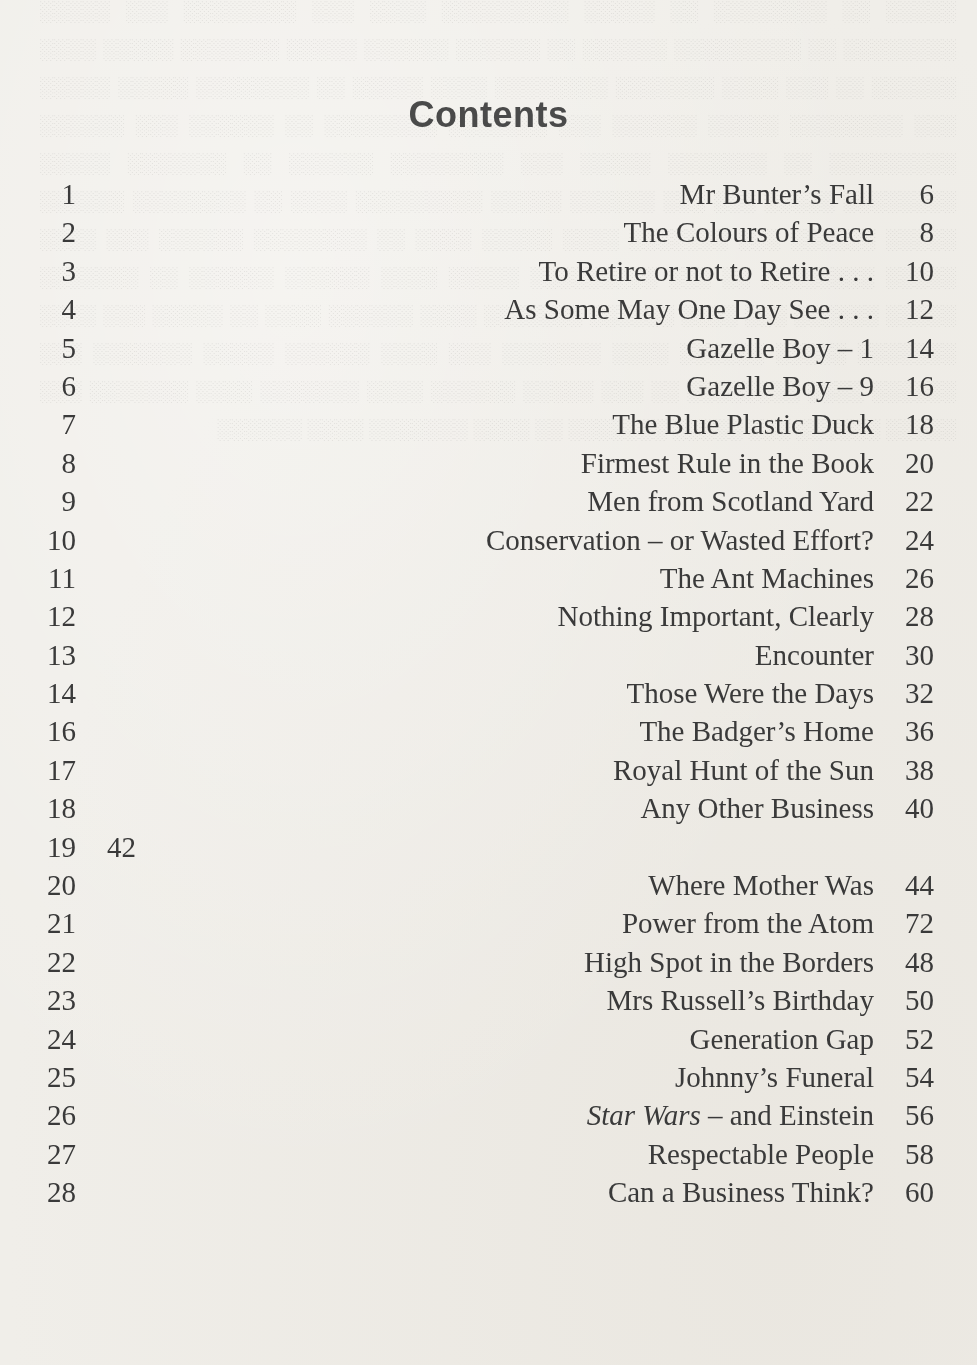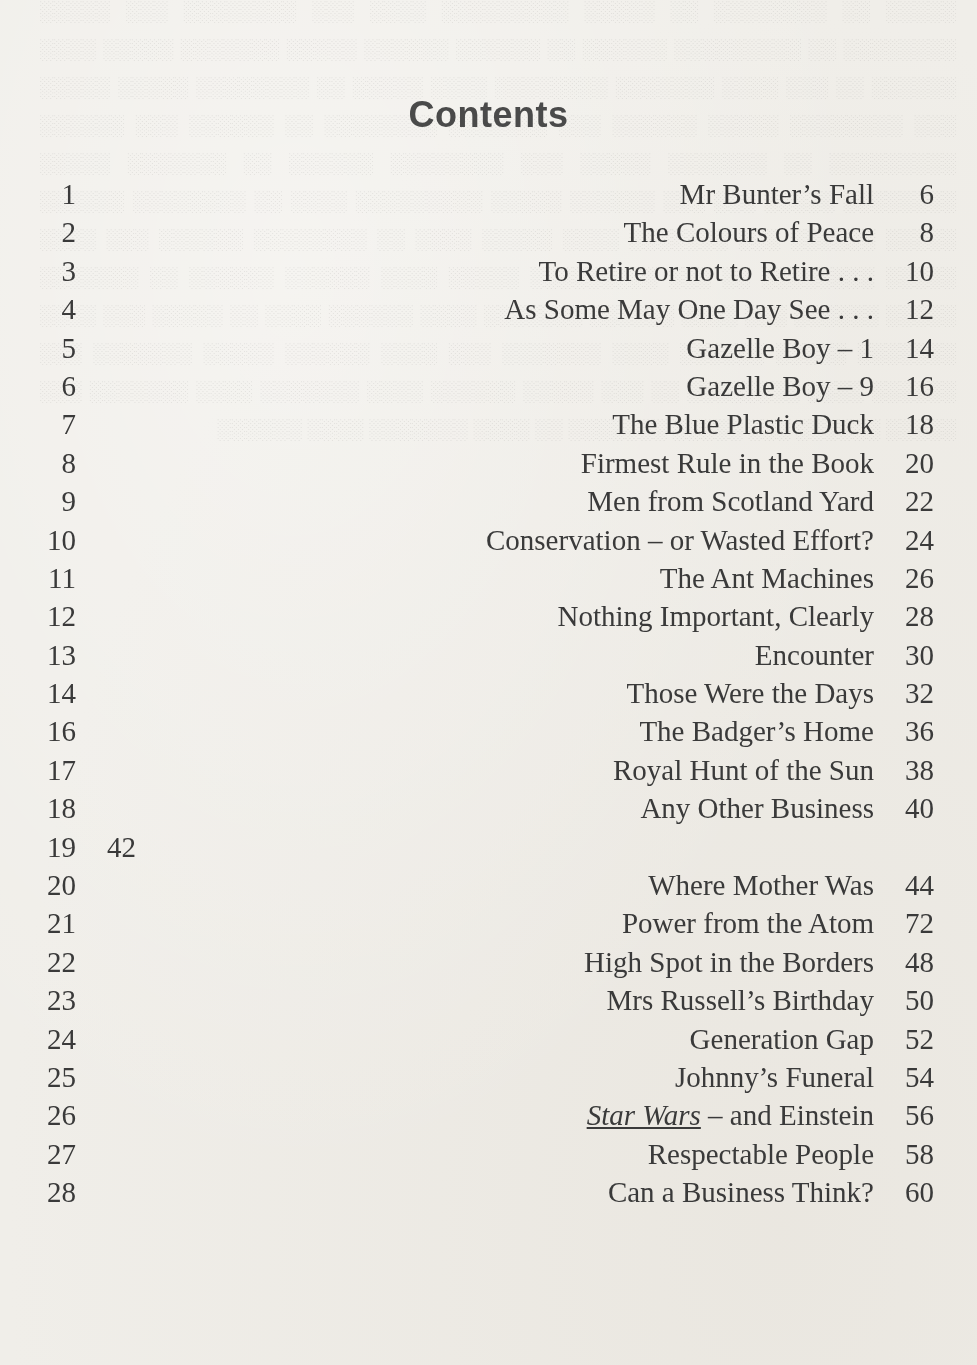--- a/index.html
+++ b/index.html
@@ -69,21 +69,20 @@
     flex: 0 0 40px;
   }
   .label {
     margin-left: 24px;
     flex: 1 1 auto;
     white-space: nowrap;
     text-align: right;
   }
   .label em {
     font-style: italic;
-    text-decoration: underline;
   }
   .page-no {
     width: 60px;
     text-align: right;
     flex: 0 0 60px;
   }
 </style>
 </head>
 <body>
 

